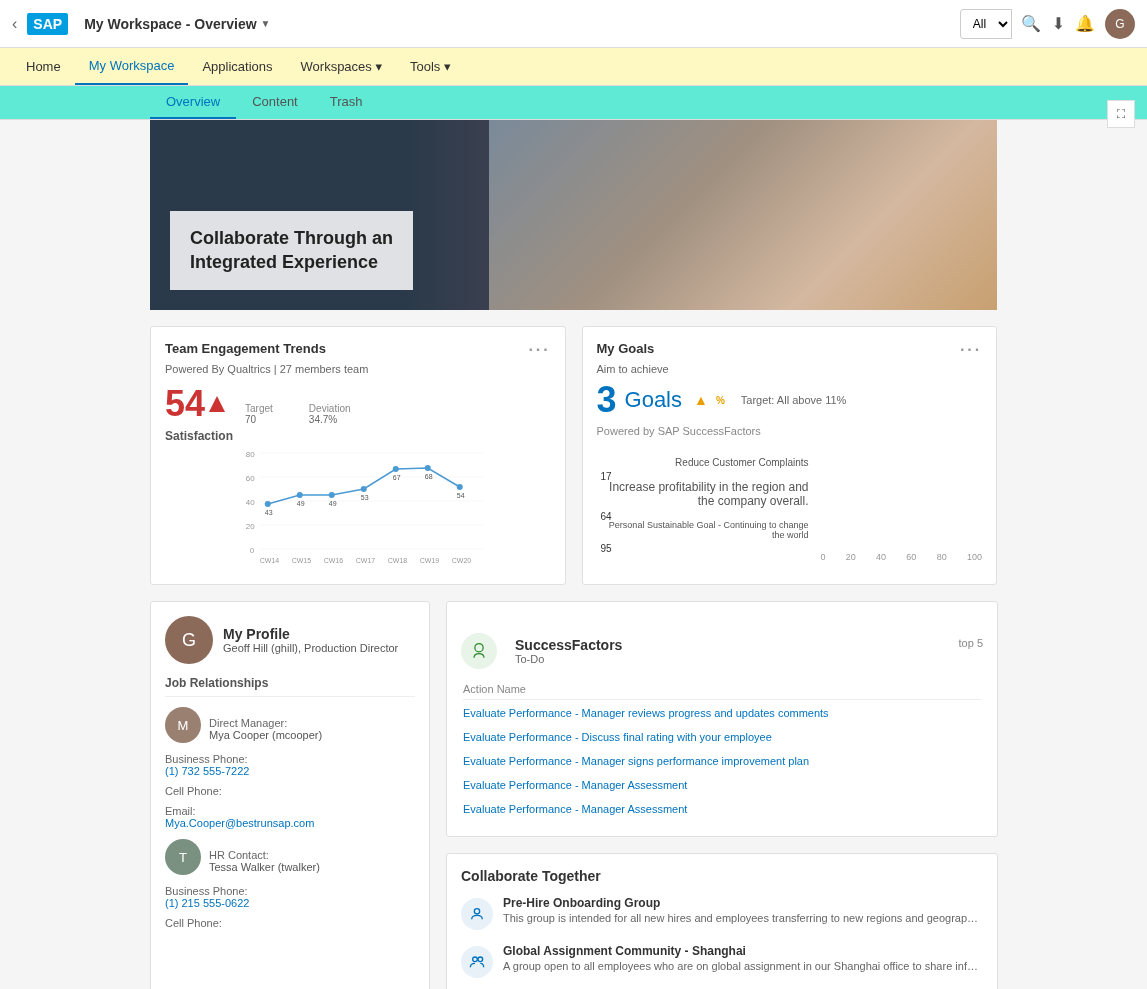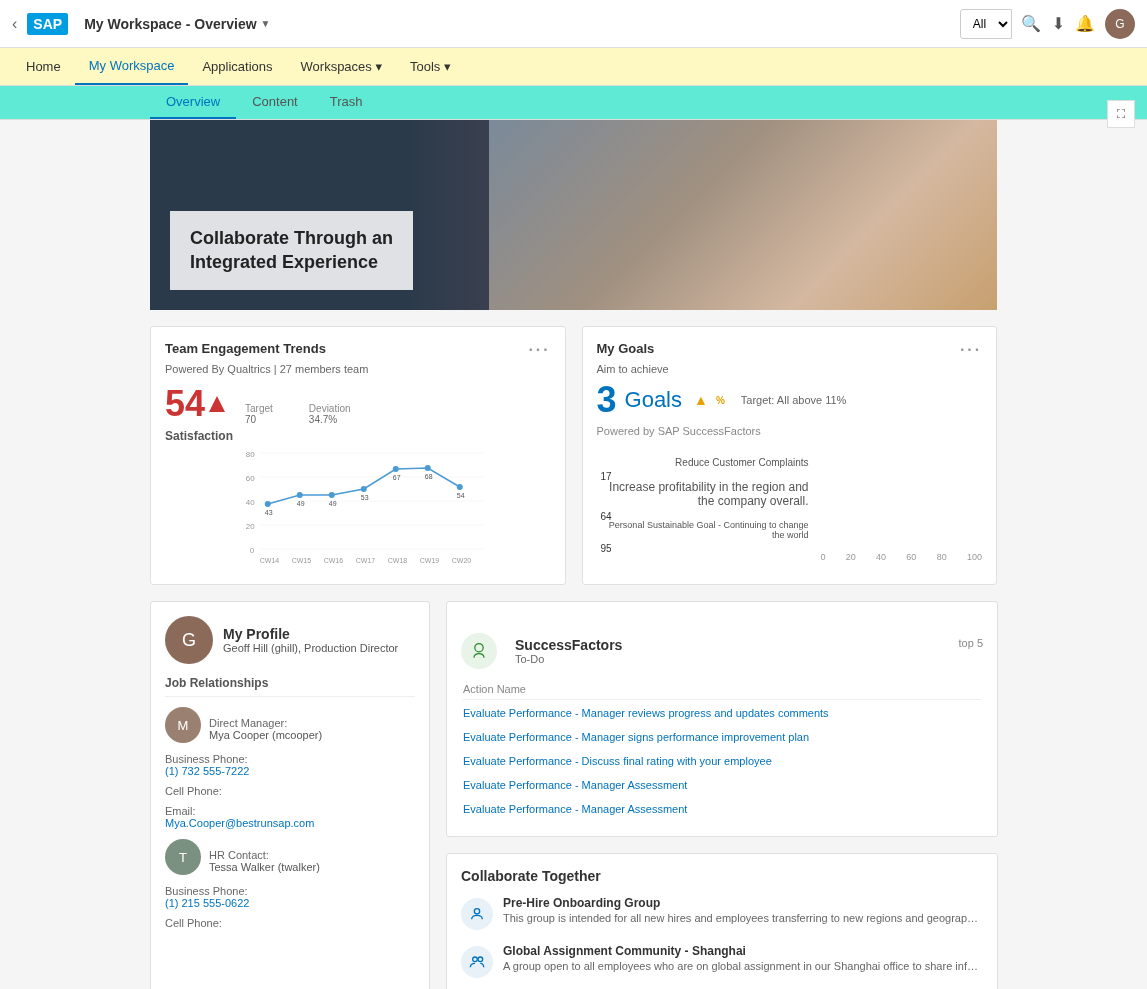--- a/index.html
+++ b/index.html
@@ -353,24 +353,24 @@
           <thead>
             <tr>
               <th>Action Name</th>
             </tr>
           </thead>
           <tbody>
             <tr>
               <td><a href="#" class="todo-link">Evaluate Performance - Manager reviews progress and updates comments</a></td>
             </tr>
             <tr>
+              <td><a href="#" class="todo-link">Evaluate Performance - Discuss final rating with your employee</a></td>
+            </tr>
+            <tr>
               <td><a href="#" class="todo-link">Evaluate Performance - Manager signs performance improvement plan</a></td>
-            </tr>
-            <tr>
-              <td><a href="#" class="todo-link">Evaluate Performance - Discuss final rating with your employee</a></td>
             </tr>
             <tr>
               <td><a href="#" class="todo-link">Evaluate Performance - Manager Assessment</a></td>
             </tr>
             <tr>
               <td><a href="#" class="todo-link">Evaluate Performance - Manager Assessment</a></td>
             </tr>
           </tbody>
         </table>
       </div>

